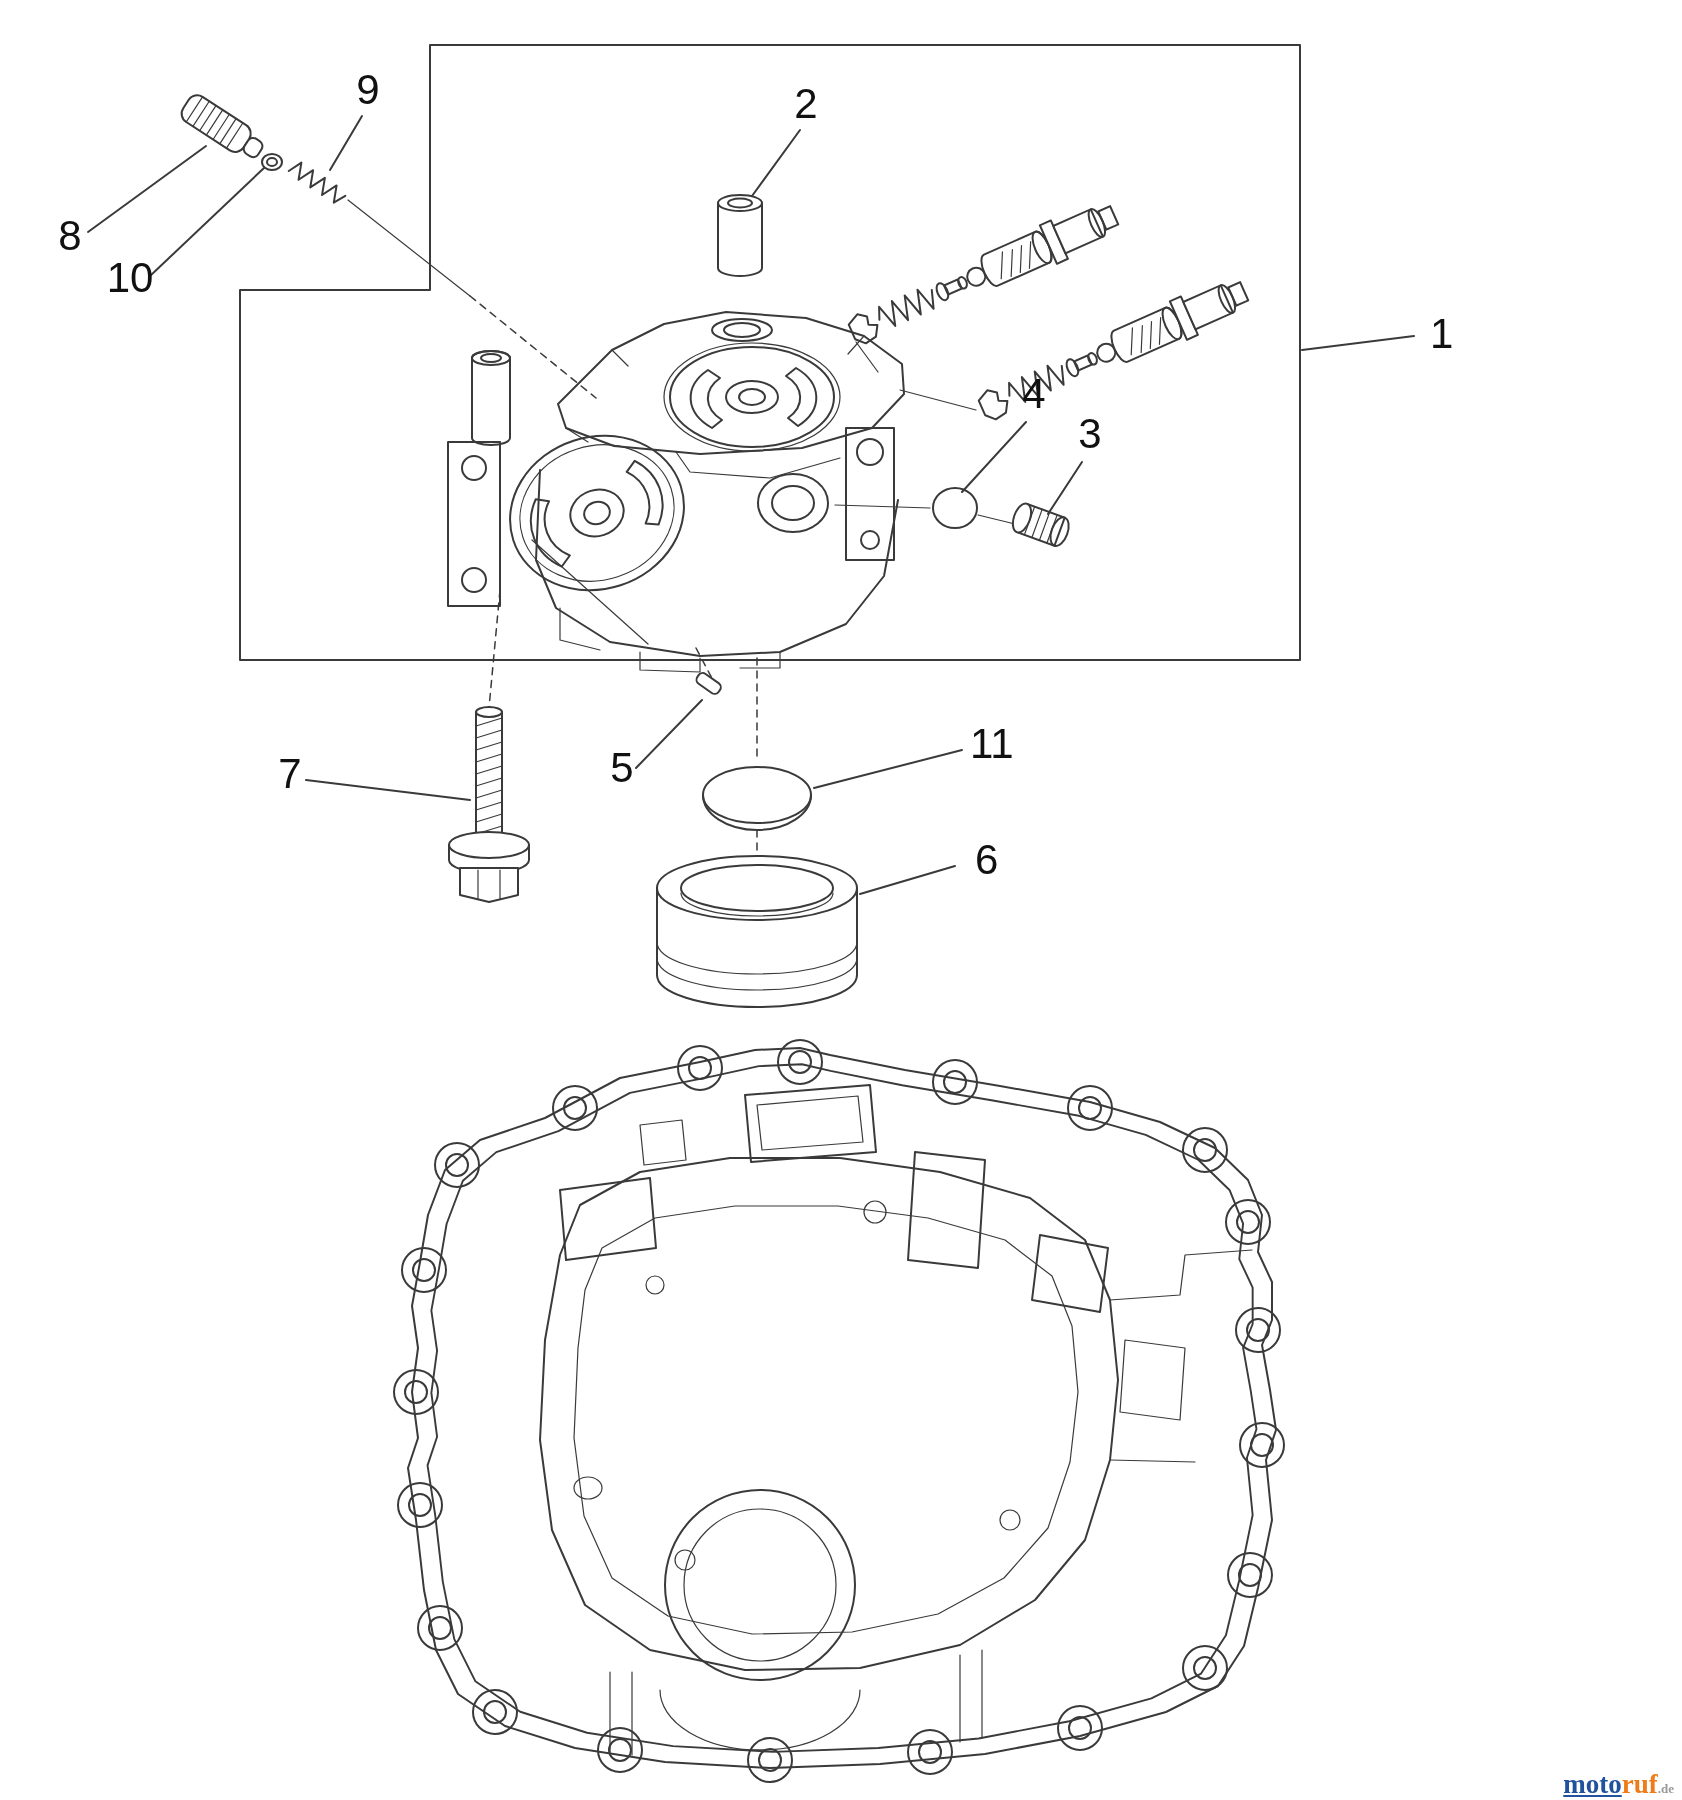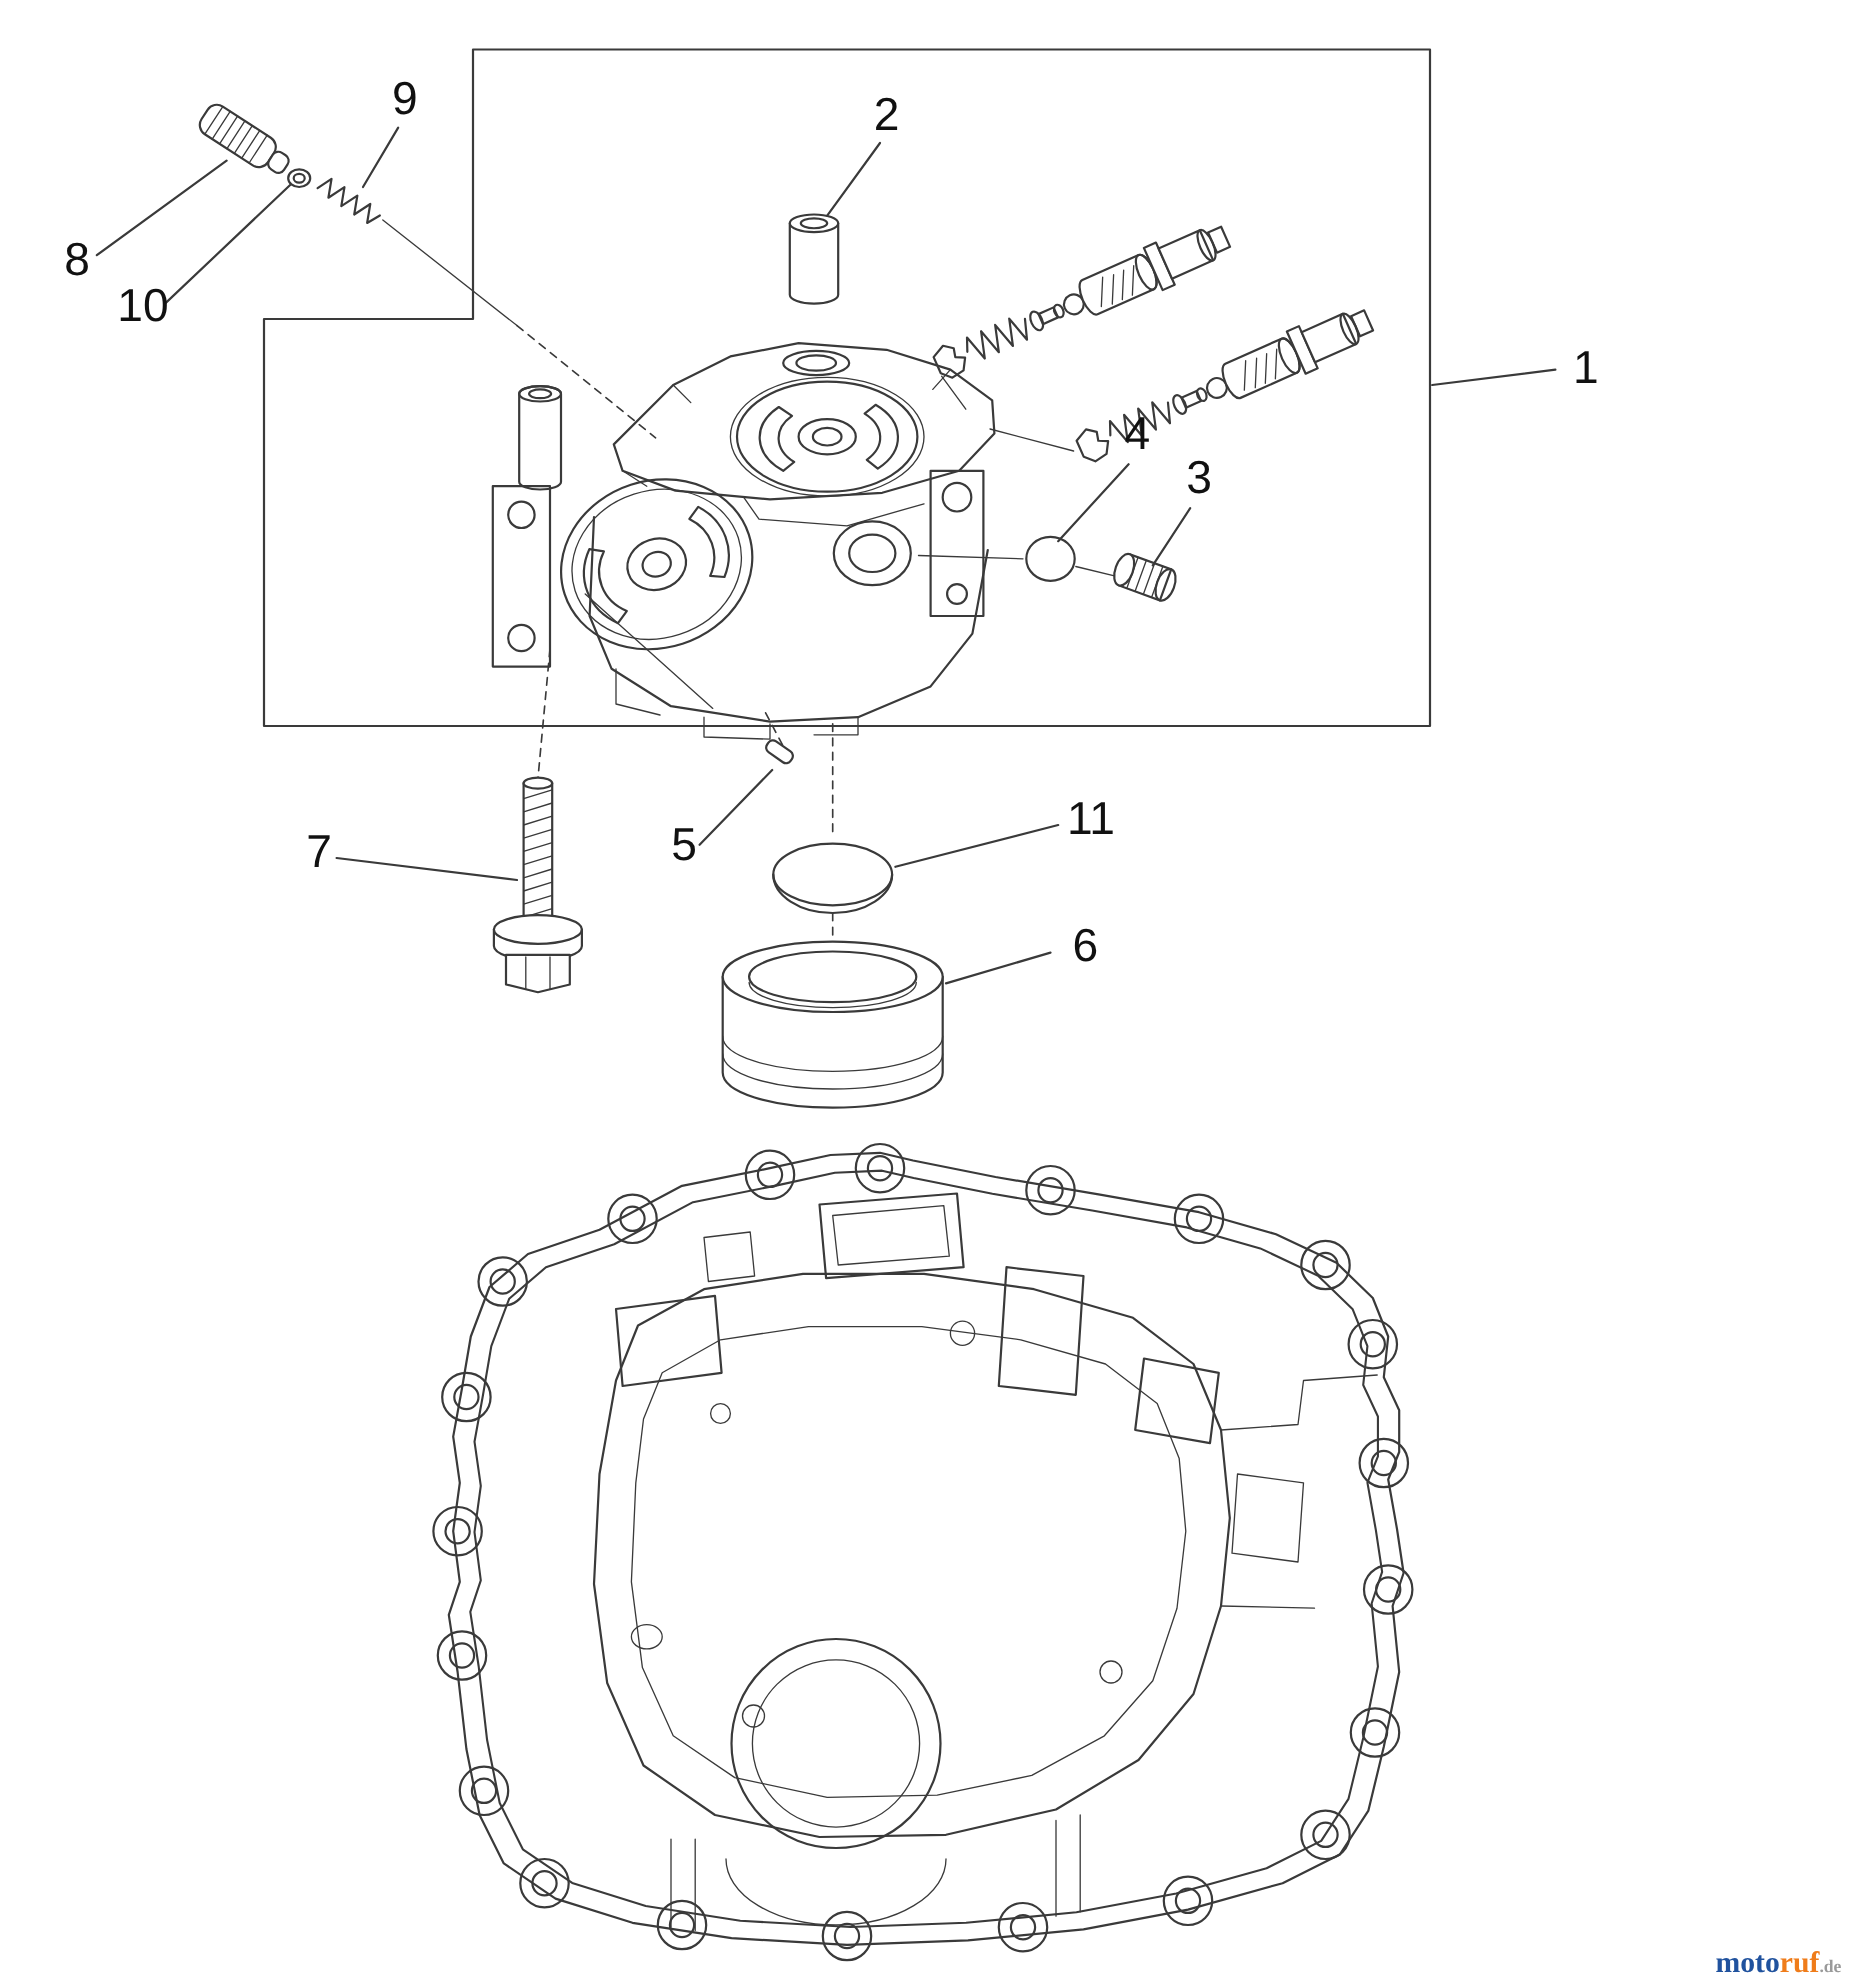--- a/index.html
+++ b/index.html
@@ -12,23 +12,23 @@
          font-family:"Liberation Sans",sans-serif;}
   svg{position:absolute;left:0;top:0;}
   svg *{fill:none;stroke:var(--line);stroke-width:2;stroke-linejoin:round;stroke-linecap:round;}
   svg .thin{stroke-width:1.2;}
   svg .leader{stroke-width:1.6;}
   svg .dash{stroke-width:1.5;stroke-dasharray:7 6;}
   svg .fillw{fill:#ffffff;}
   svg text{fill:var(--label);stroke:none;font-family:"Liberation Sans",sans-serif;font-size:42px;}
   .watermark{position:absolute;right:8px;bottom:2px;font-family:"Liberation Serif",serif;
              font-weight:bold;font-size:27px;line-height:1;cursor:pointer;}
-  .wm-blue{color:var(--brand-blue);}
+  .wm-blue{color:var(--brand-blue);text-decoration:underline;}
   .wm-orange{color:var(--brand-orange);}
-  .wm-tld{font-size:16px;color:var(--brand-gray);vertical-align:baseline;}
+  .wm-tld{font-size:13px;color:var(--brand-gray);vertical-align:baseline;}
 </style>
 </head>
 <body>
 
 <div id="stage">
 <svg width="1682" height="1800" viewBox="0 0 1682 1800" xmlns="http://www.w3.org/2000/svg" xmlns:xlink="http://www.w3.org/1999/xlink">
 
   <defs>
 
     <g id="cart">

